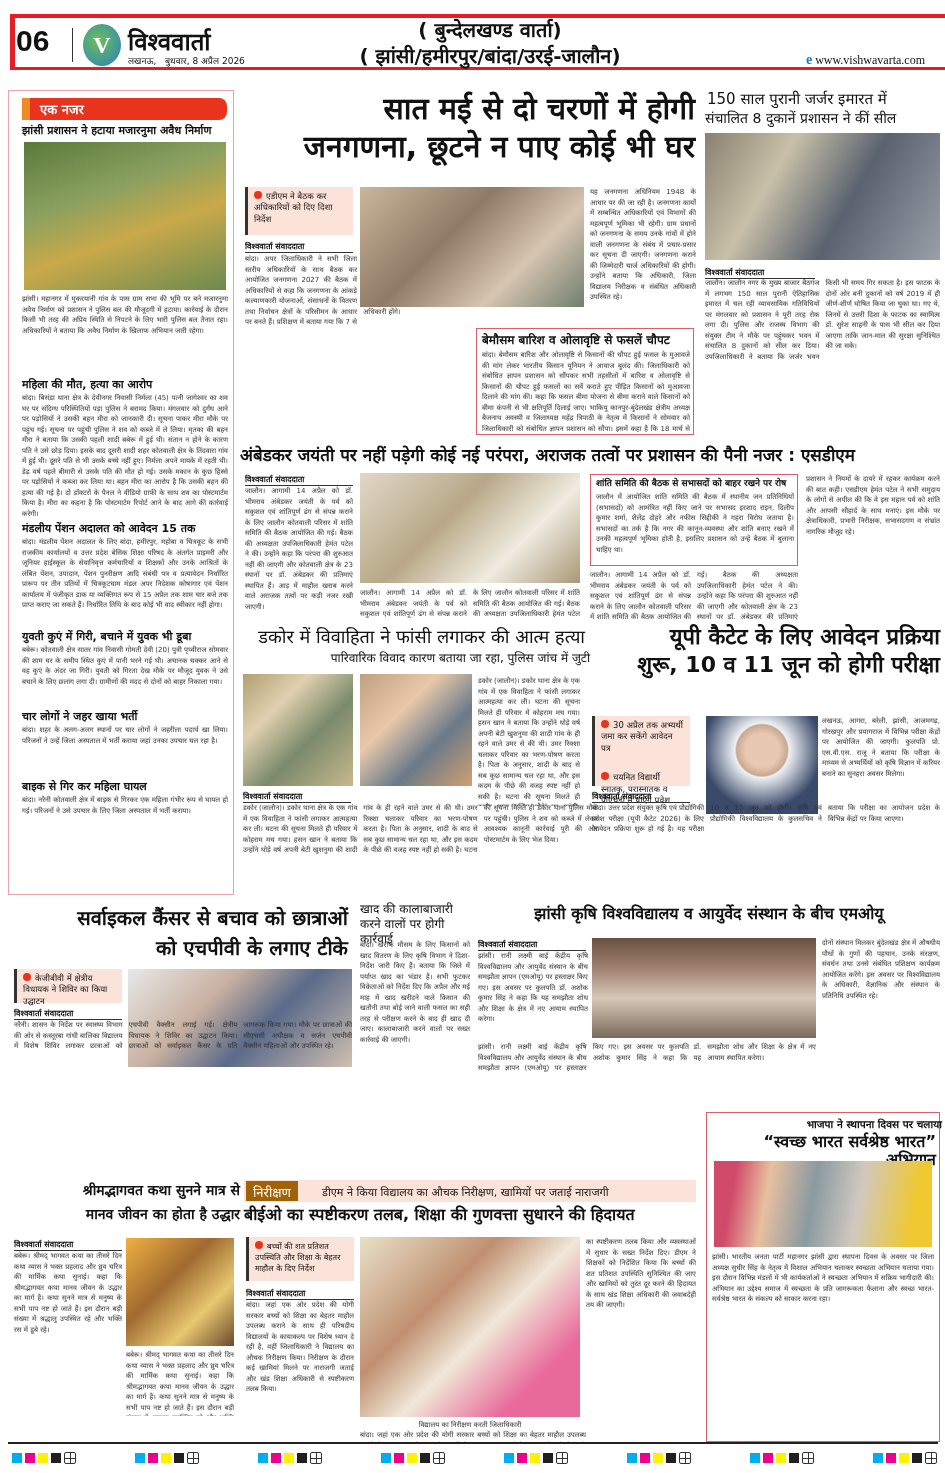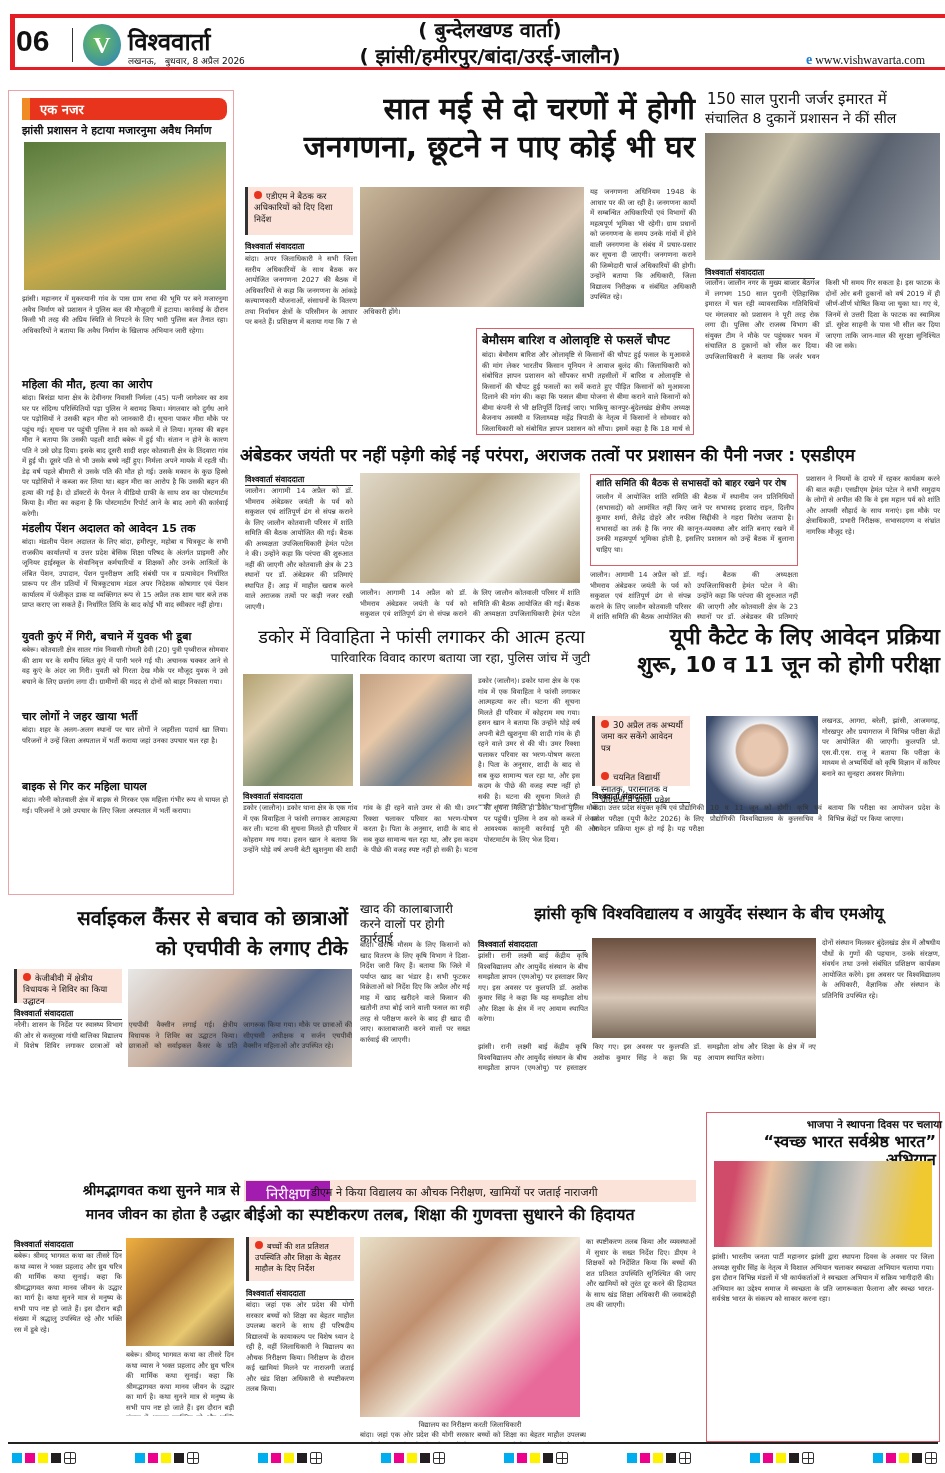--- a/index.html
+++ b/index.html
@@ -25,21 +25,21 @@
 .big{font-weight:bold;text-align:right;color:#111;line-height:1.15}
 .byline{font-size:8px;font-weight:bold;border-bottom:1px solid #333;padding-bottom:1px}
 .hl{background:#fbe3d9;border-left:3px solid #333;font-size:9px;padding:4px 6px;line-height:1.35}
 .hl .dot{display:inline-block;width:8px;height:8px;border-radius:50%;background:#e8341c;margin-right:4px}
 .rule{height:1px;background:#222}
 .cmyk{display:flex;gap:3px;align-items:center}
 .cmyk span{width:10px;height:10px;display:inline-block}
 .reg{width:12px;height:12px;border:1px solid #333;border-radius:2px;position:relative}
 .reg:before{content:"";position:absolute;left:5px;top:0;width:1px;height:10px;background:#333}
 .reg:after{content:"";position:absolute;top:5px;left:0;height:1px;width:10px;background:#333}
-.insp-tag{background:#a21caf;color:#fff;font-size:15px;padding:2px 20px}
+.insp-tag{background:#a16207;color:#fff;font-size:13px;padding:2px 7px}
 .insp-bar{background:#fbe3d9}
 </style>
 </head>
 <body>
 
 <div class="abs hdr-red"></div>
 <div class="abs pageno">06</div>
 <div class="abs vsep"></div>
 <div class="abs logo">V</div>
 <div class="abs brand">विश्ववार्ता</div>
@@ -140,21 +140,21 @@
 
 <div class="abs big" style="left:8px;top:1182px;width:232px;font-size:14px">श्रीमद्भागवत कथा सुनने मात्र से</div>
 <div class="abs big" style="left:8px;top:1206px;width:232px;font-size:14px">मानव जीवन का होता है उद्धार</div>
 <div class="abs byline" style="left:14px;top:1238px;width:108px">विश्ववार्ता संवाददाता</div>
 <div class="abs photo3" style="left:126px;top:1238px;width:108px;height:108px;background:linear-gradient(135deg,#f0b040,#a06a30 40%,#e8c870 70%,#6a4a2a)"></div>
 <div class="abs body" style="left:14px;top:1251px;width:108px;height:165px;overflow:hidden">बबेरू। श्रीमद् भागवत कथा का तीसरे दिन कथा व्यास ने भक्त प्रहलाद और ध्रुव चरित्र की मार्मिक कथा सुनाई। कहा कि श्रीमद्भागवत कथा मानव जीवन के उद्धार का मार्ग है। कथा सुनने मात्र से मनुष्य के सभी पाप नष्ट हो जाते हैं। इस दौरान बड़ी संख्या में श्रद्धालु उपस्थित रहे और भक्ति रस में डूबे रहे।</div>
 <div class="abs body" style="left:126px;top:1350px;width:108px;height:66px;overflow:hidden">बबेरू। श्रीमद् भागवत कथा का तीसरे दिन कथा व्यास ने भक्त प्रहलाद और ध्रुव चरित्र की मार्मिक कथा सुनाई। कहा कि श्रीमद्भागवत कथा मानव जीवन के उद्धार का मार्ग है। कथा सुनने मात्र से मनुष्य के सभी पाप नष्ट हो जाते हैं। इस दौरान बड़ी संख्या में श्रद्धालु उपस्थित रहे और भक्ति रस में डूबे रहे।</div>
 
 <div class="abs insp-bar" style="left:244px;top:1180px;width:452px;height:22px"></div>
 <div class="abs insp-tag" style="left:246px;top:1181px;height:20px">निरीक्षण</div>
-<div class="abs" style="left:311px;top:1184px;width:372px;font-size:11px;white-space:nowrap">डीएम ने किया विद्यालय का औचक निरीक्षण, खामियों पर जताई नाराजगी</div>
+<div class="abs" style="left:322px;top:1184px;width:372px;font-size:11px;white-space:nowrap">डीएम ने किया विद्यालय का औचक निरीक्षण, खामियों पर जताई नाराजगी</div>
 <div class="abs big" style="left:244px;top:1206px;width:452px;font-size:16px;text-align:left;white-space:nowrap">बीईओ का स्पष्टीकरण तलब, शिक्षा की गुणवत्ता सुधारने की हिदायत</div>
 <div class="abs hl" style="left:246px;top:1237px;width:108px;height:44px;font-size:8px">
   <span class="dot"></span><span>बच्चों की शत प्रतिशत उपस्थिति और शिक्षा के बेहतर माहौल के दिए निर्देश</span>
 </div>
 <div class="abs byline" style="left:246px;top:1287px;width:108px">विश्ववार्ता संवाददाता</div>
 <div class="abs body" style="left:246px;top:1300px;width:108px;height:116px;overflow:hidden">बांदा। जहां एक ओर प्रदेश की योगी सरकार बच्चों को शिक्षा का बेहतर माहौल उपलब्ध कराने के साथ ही परिषदीय विद्यालयों के कायाकल्प पर विशेष ध्यान दे रही है, वहीं जिलाधिकारी ने विद्यालय का औचक निरीक्षण किया। निरीक्षण के दौरान कई खामियां मिलने पर नाराजगी जताई और खंड शिक्षा अधिकारी से स्पष्टीकरण तलब किया।</div>
 <div class="abs photo3" style="left:360px;top:1237px;width:220px;height:180px;background:linear-gradient(135deg,#e8e0c8,#c09070 35%,#f0e8d8 55%,#e86a9a 80%)"></div>
 <div class="abs" style="left:360px;top:1420px;width:220px;font-size:7px;text-align:center;color:#333">विद्यालय का निरीक्षण करती जिलाधिकारी</div>
 <div class="abs body" style="left:586px;top:1237px;width:110px;height:196px;overflow:hidden">का स्पष्टीकरण तलब किया और व्यवस्थाओं में सुधार के सख्त निर्देश दिए। डीएम ने शिक्षकों को निर्देशित किया कि बच्चों की शत प्रतिशत उपस्थिति सुनिश्चित की जाए और खामियों को तुरंत दूर करने की हिदायत के साथ खंड शिक्षा अधिकारी की जवाबदेही तय की जाएगी।</div>
 <div class="abs body" style="left:360px;top:1430px;width:226px;height:14px;overflow:hidden">बांदा। जहां एक ओर प्रदेश की योगी सरकार बच्चों को शिक्षा का बेहतर माहौल उपलब्ध कराने के साथ ही परिषदीय विद्यालयों के कायाकल्प पर विशेष ध्यान दे रही है, वहीं जिलाधिकारी ने विद्यालय का औचक निरीक्षण किया। निरीक्षण के दौरान कई खामियां मिलने पर नाराजगी जताई और खंड शिक्षा अधिकारी से स्पष्टीकरण तलब किया।</div>

